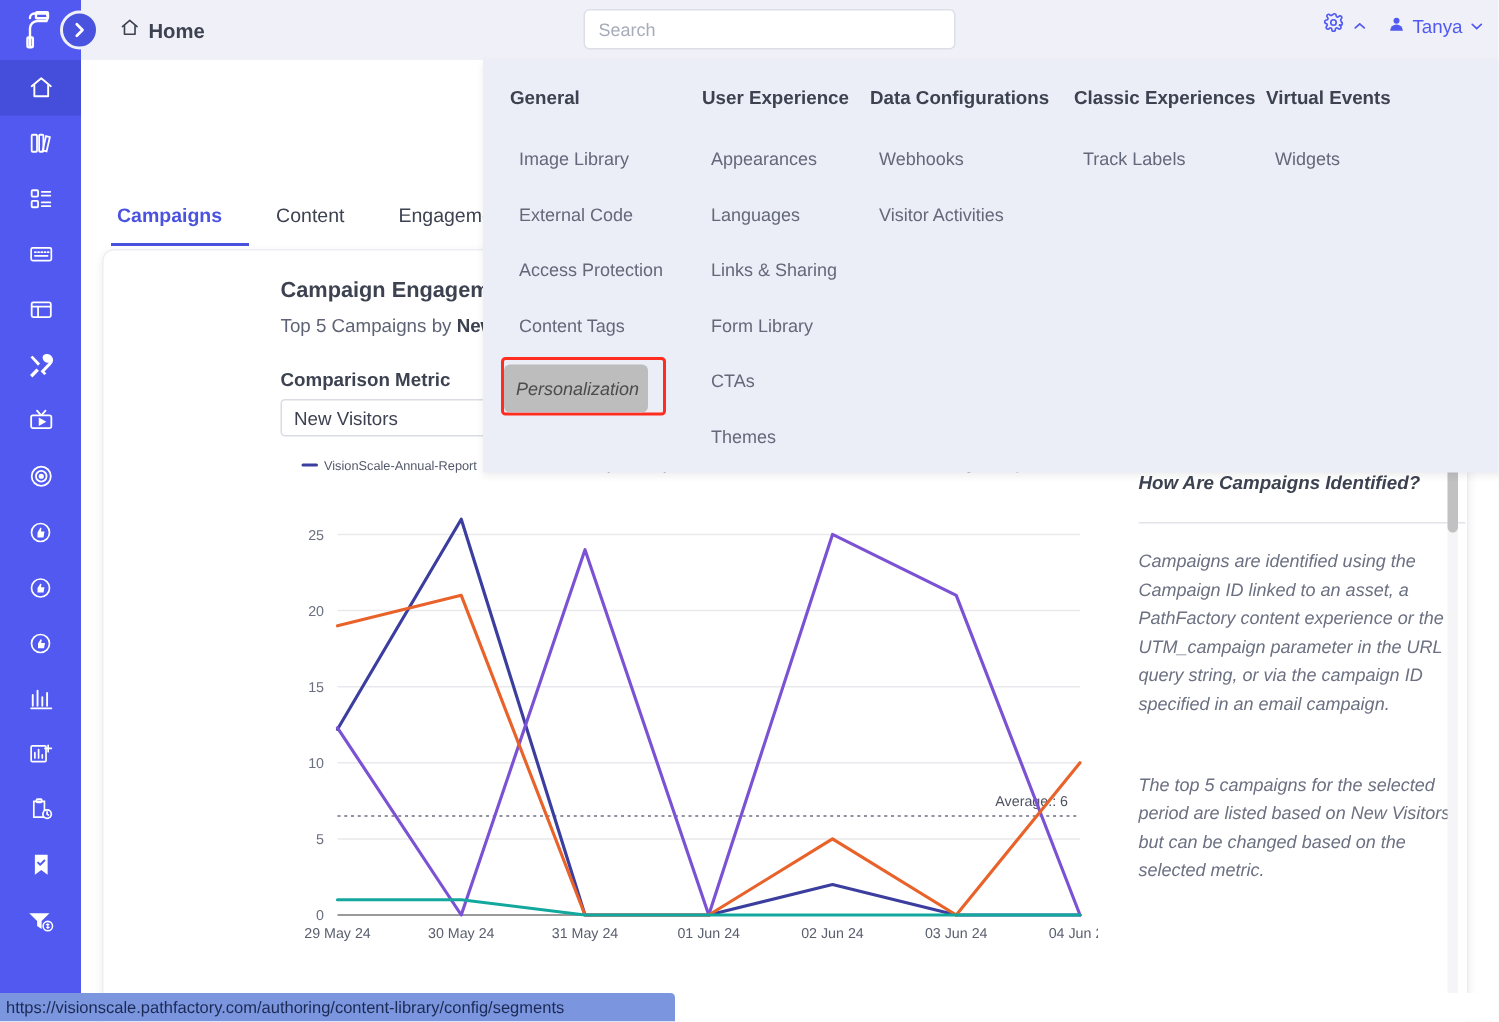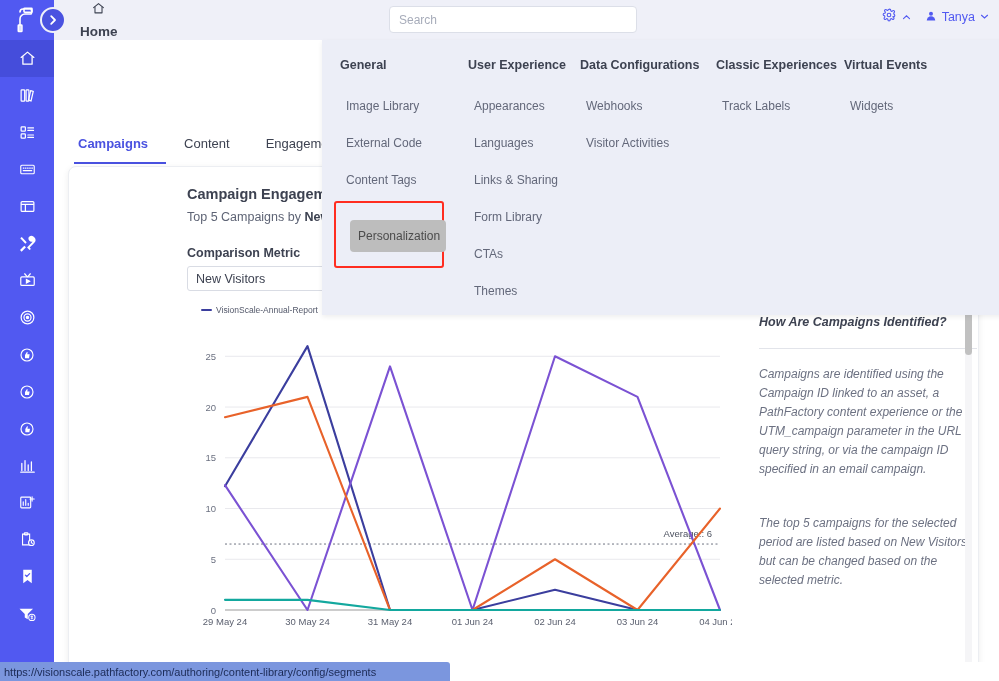--- a/index.html
+++ b/index.html
@@ -29,21 +29,21 @@
     position: absolute; left: 54px; top: 0; width: 945px; height: 40px;
     background: #eff0f8; display: flex; align-items: center;
   }
   .expand-btn {
     position: absolute; left: 40px; top: 7px; width: 26px; height: 26px; border-radius: 50%;
     background: #4a52e0; color: #fff; display: flex; align-items: center; justify-content: center;
     z-index: 40; border: 2px solid #eff0f8;
   }
   .breadcrumb {
     display: flex; align-items: center; gap: 6px; margin-left: 26px;
-    font-size: 13.5px; font-weight: bold; color: #3d4251; flex-direction: column;
+    font-size: 13.5px; font-weight: bold; color: #3d4251;
   }
   #search-wrap { position: absolute; left: 335px; top: 6px; }
   #search-input {
     width: 248px; height: 27px; border: 1px solid #dcdfe8; border-radius: 4px;
     background: #fff; padding: 0 9px; font-size: 12px; color: #555; outline: none;
     font-family: "Liberation Sans", sans-serif;
   }
   #search-input::placeholder { color: #a7acba; }
   .top-right { position: absolute; right: 10px; top: 8px; display: flex; align-items: center; gap: 14px; }
   .gear-grp { display: flex; align-items: center; gap: 6px; color: #5159f1; }
@@ -61,22 +61,22 @@
   #mega .col-head { font-size: 12.5px; font-weight: bold; color: #3d4251; margin-bottom: 16px; white-space: nowrap; }
   #mega .mi {
     font-size: 12px; color: #63687a; height: 37px; line-height: 37px; white-space: nowrap;
     padding: 0 6px; border-radius: 4px;
   }
   #mega .mi.sel {
     background: #bdbdbd; color: #4c4c4c; width: 96px; text-align: left; padding-left: 8px;
     height: 32px; line-height: 32px; margin-top: 3px;
   }
   #mega .sel-wrap {
-    border: 2px solid #ff2d20; border-radius: 3px; width: 110px; padding: 14px;
-    margin-left: -6px; margin-top: 2px;
+    border: 2px solid #ff2d20; border-radius: 3px; width: 110px; padding: 0;
+    margin-left: -6px; margin-top: 2px; font-style: italic;
   }
 
   
   #main { position: absolute; left: 54px; top: 40px; width: 945px; height: 622px; background: #fff; }
   #tabs { position: absolute; left: 20px; top: 96px; display: flex; gap: 0; }
   .tab { font-size: 13px; color: #3d4251; padding: 0 18px 11px 18px; white-space: nowrap; }
   .tab:first-child { padding-left: 4px; }
   .tab.active { color: #4a52e0; font-weight: bold; border-bottom: 2.5px solid #4a52e0; }
 
   #card {
@@ -395,20 +395,21 @@
     </div>
   </div>
 
   <div id="mega">
     <div class="cols">
 
       <div class="col" style="width:128px">
         <div class="col-head">General</div>
         <div class="mi">Image Library</div>
         <div class="mi">External Code</div>
+        <div class="mi">Access Protection</div>
         <div class="mi">Content Tags</div>
         <div class="sel-wrap">
           <div class="mi sel">Personalization</div>
         </div>
       </div>
 
       <div class="col" style="width:112px">
         <div class="col-head">User Experience</div>
         <div class="mi">Appearances</div>
         <div class="mi">Languages</div>

